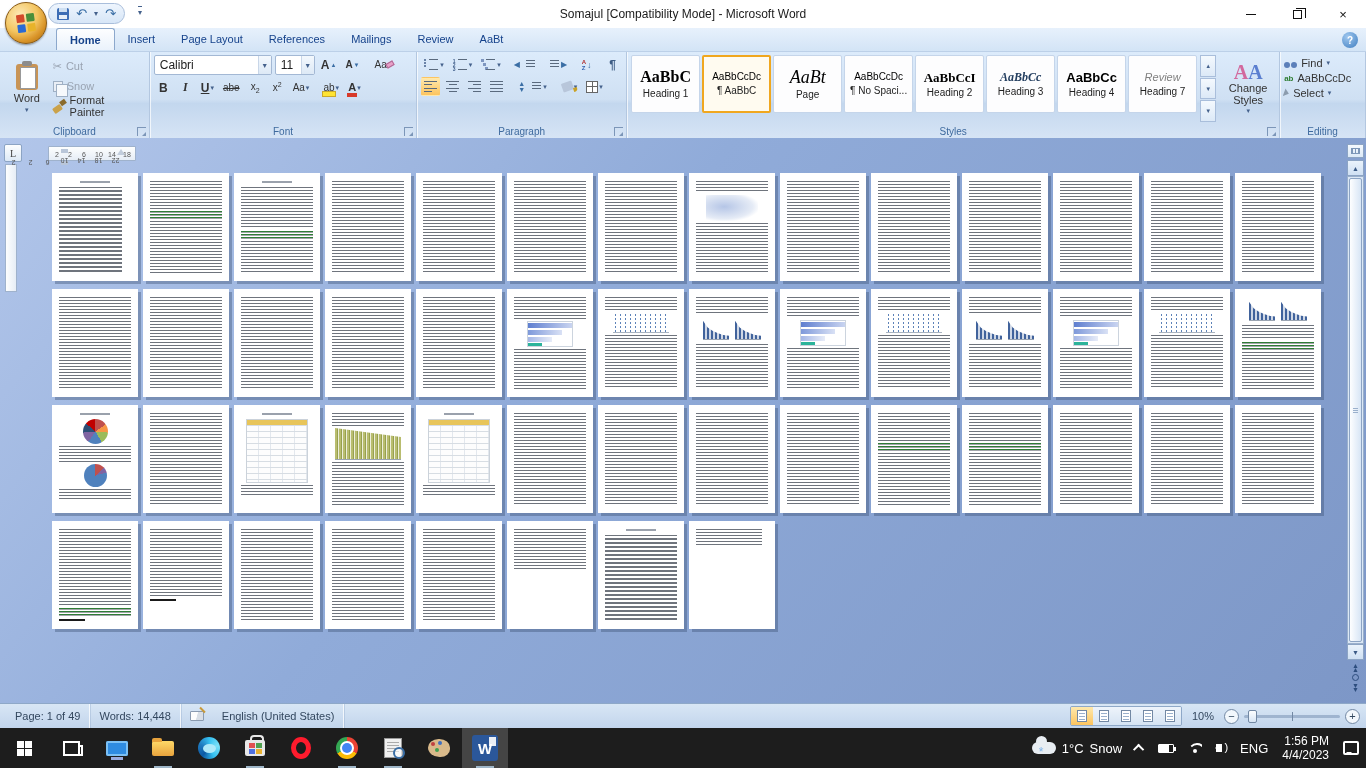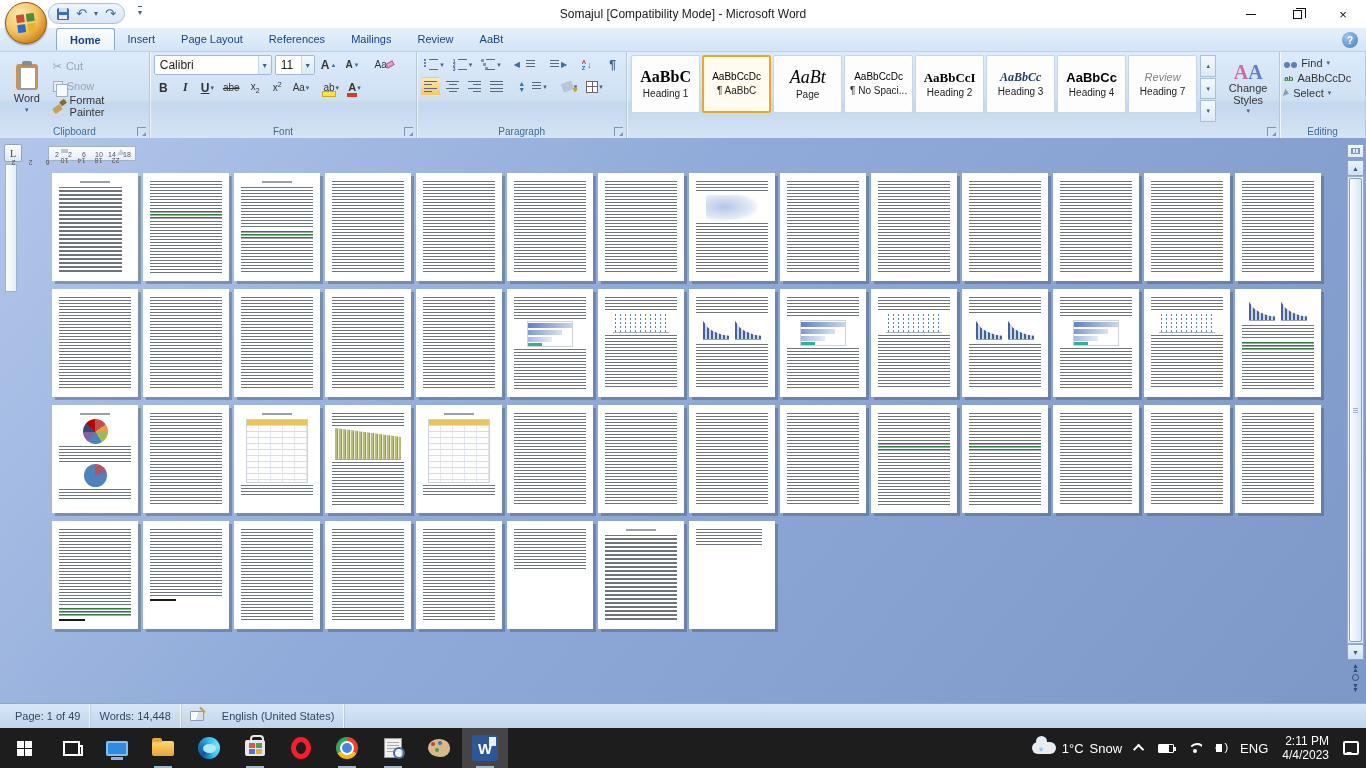--- a/index.html
+++ b/index.html
@@ -519,20 +519,21 @@
     <div class="stylescroll">
       <span>▲</span>
       <span>▼</span>
       <span>▼</span>
     </div>
     <div class="changestyles">
       <span class="aa-ic"><span class="a1">A</span><span class="a2">A</span></span>
       <span>Change Styles</span>
       <span class="ddc">▾</span>
     </div>
+    <div class="group-label">Styles</div>
     <span class="launcher"></span>
   </div>
 
   <div class="group g-editing">
     <div class="erow">
         <span class="binoc"></span>
         <span>Find</span>
         <span class="ddc">▾</span>
       </div>
     <div class="erow">
@@ -809,20 +810,48 @@
   </div>
 </div>
 
 <div class="statusbar">
   <div class="sseg">Page: 1 of 49</div>
   <div class="sseg">Words: 14,448</div>
   <div class="sseg noline">
       <span class="bookic"></span>
     </div>
   <div class="sseg">English (United States)</div>
+  <div class="sb-right">
+    <div class="viewbtns">
+      <div class="vbtn sel">
+          <i></i>
+        </div>
+      <div class="vbtn">
+          <i></i>
+        </div>
+      <div class="vbtn">
+          <i></i>
+        </div>
+      <div class="vbtn">
+          <i></i>
+        </div>
+      <div class="vbtn">
+          <i></i>
+        </div>
+    </div>
+    <span style="margin:0 4px">10%</span>
+    <div class="zoomctl">
+      <div class="zbtn">−</div>
+      <div class="ztrack">
+          <span class="notch"></span>
+          <span class="zthumb"></span>
+        </div>
+      <div class="zbtn">+</div>
+    </div>
+  </div>
 </div>
 
 <div class="taskbar">
   <div class="tb-start">
       <span class="winlogo">
         <i></i>
         <i></i>
         <i></i>
         <i></i>
       </span>
@@ -876,21 +905,21 @@
       </div>
     <div class="tb-seg">
         <span class="wifi"></span>
       </div>
     <div class="tb-seg">
         <span class="spk"></span>
       </div>
     <div class="tb-seg">ENG</div>
     <div class="tb-seg">
       <span class="clock">
-          <span>2:11 PM</span>
+          <span>1:56 PM</span>
           <span>4/4/2023</span>
         </span>
     </div>
     <div class="tb-seg">
         <span class="notif"></span>
       </div>
   </div>
 </div>
 
 </body></html>

